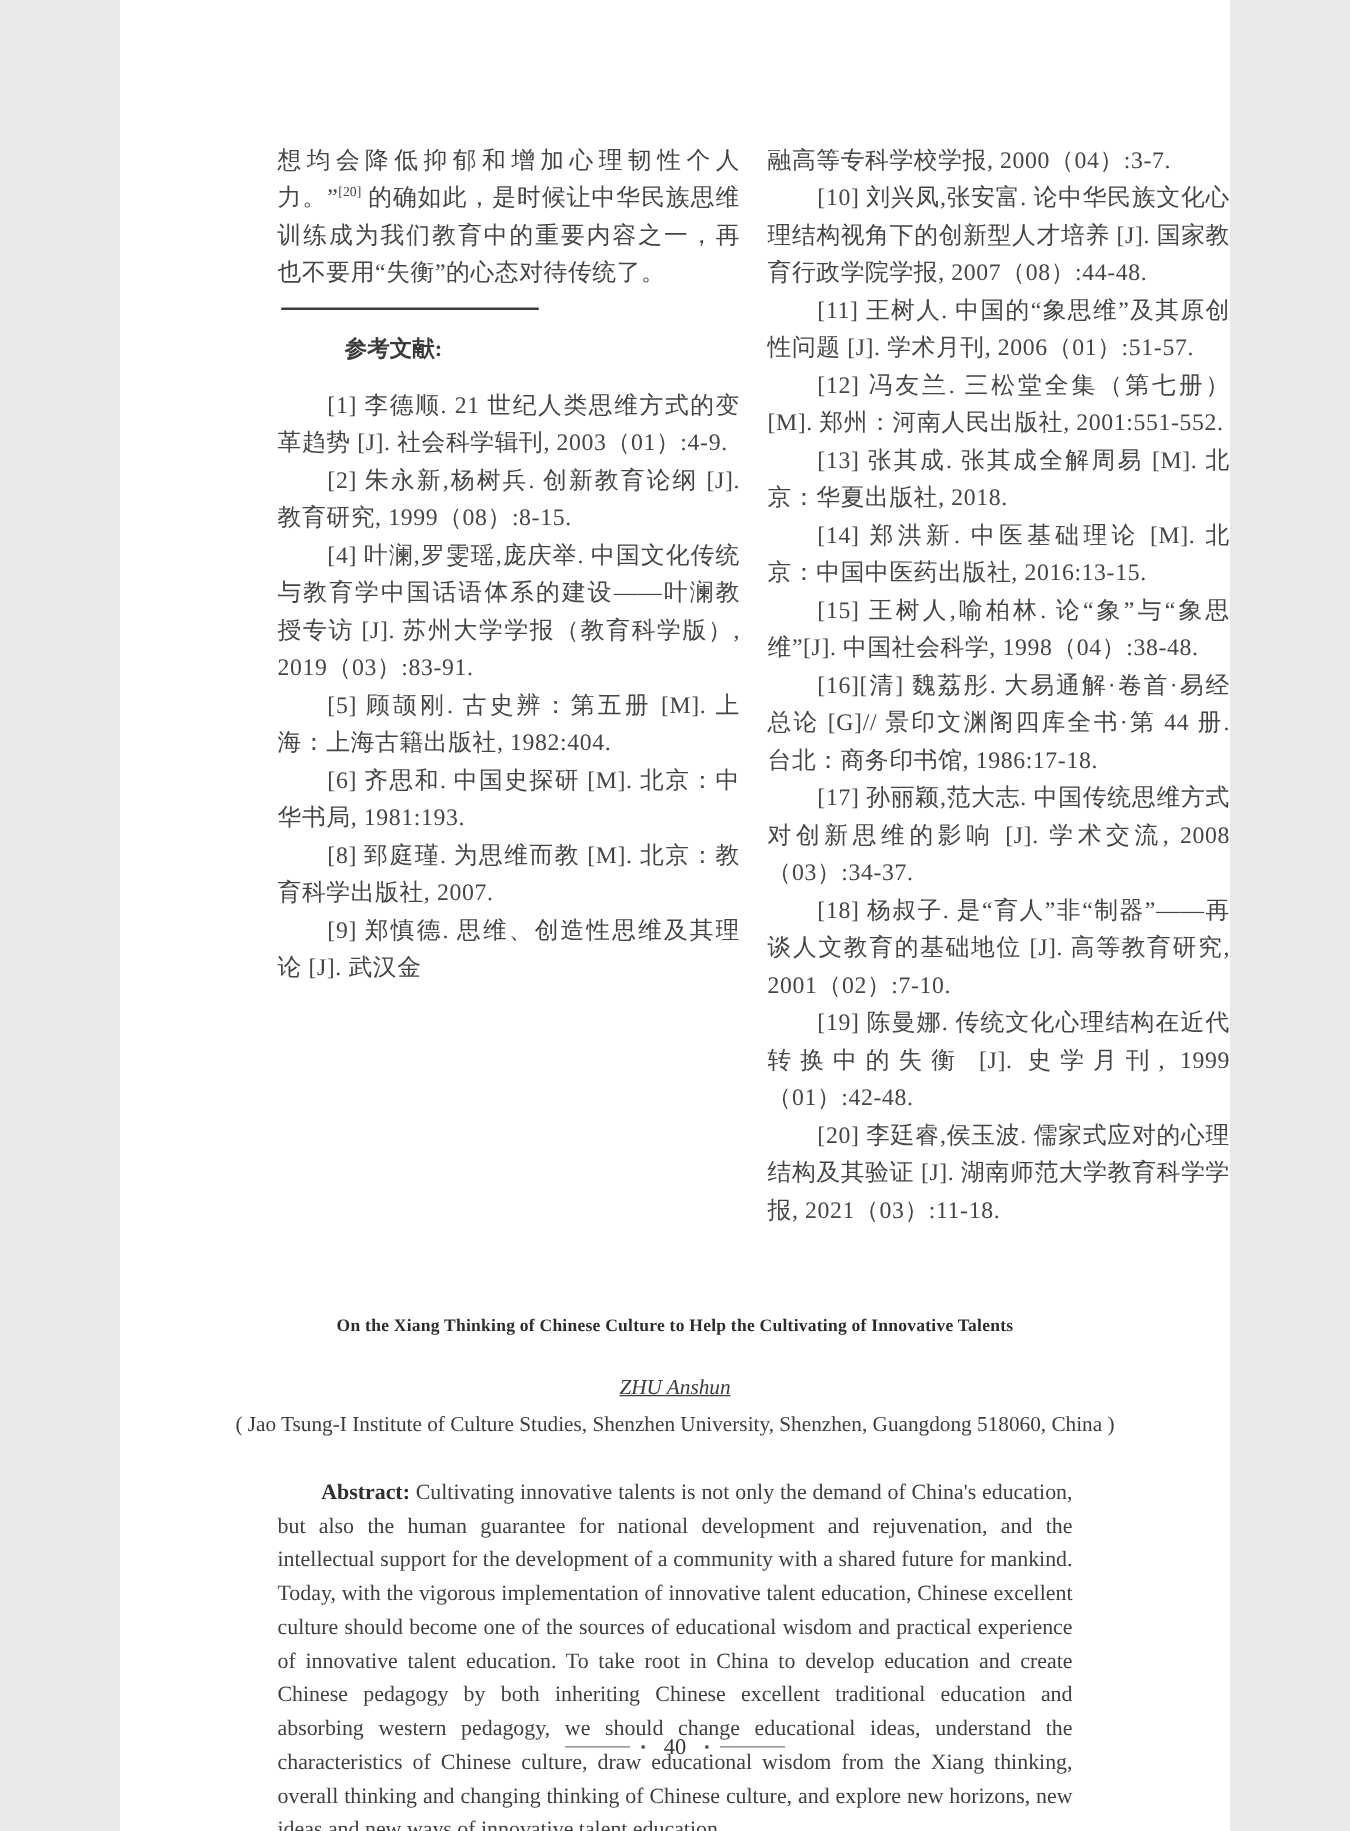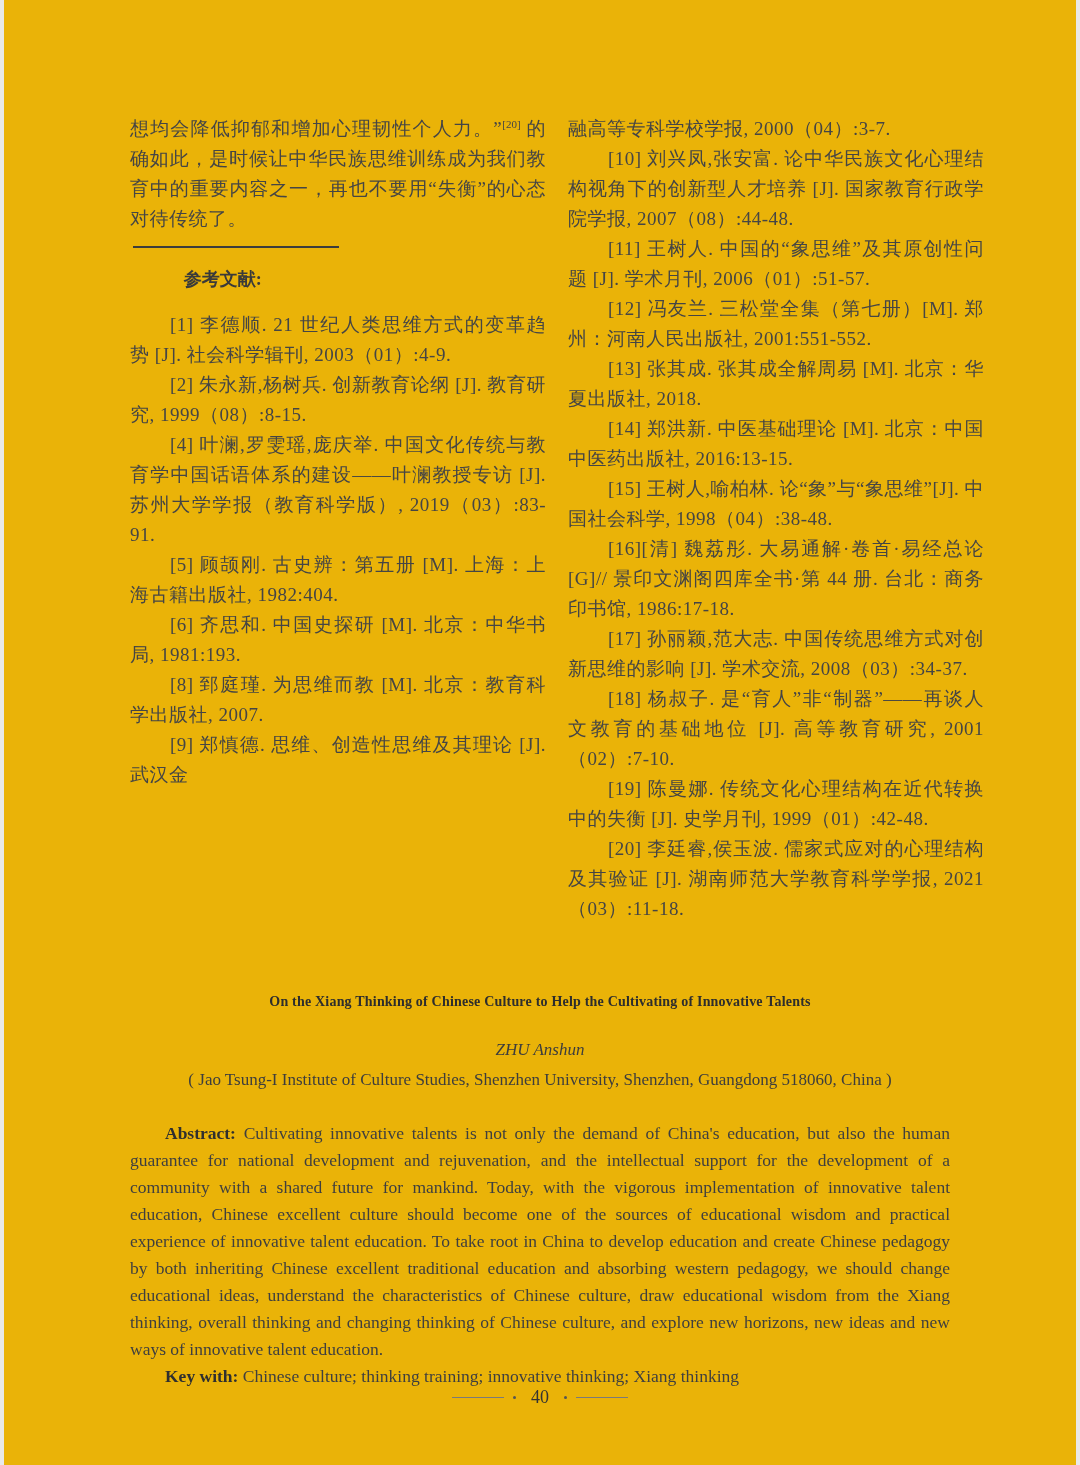--- a/index.html
+++ b/index.html
@@ -1,36 +1,36 @@
 <!DOCTYPE html>
 <html><head>
 <meta charset="utf-8">
 <style>
   html,body{margin:0;padding:0;background:#e9e9e9;}
   .page{
     position:relative;
-    width:1072px;height:1465px;
+    width:888px;height:1465px;
     margin:0 auto;
-    background:#eab308;
+    background:#ffffff;
     font-family:"Liberation Serif","DejaVu Serif",serif;
     color:#454545;
     overflow:hidden;
   }
   .columns{display:flex;gap:22px;padding:114px 0 0 126px;}
   .col{width:416px;}
   .zh{font-size:19px;line-height:30px;margin:0;text-align:justify;letter-spacing:0.5px;}
   .intro{text-indent:0;}
   .intro sup{font-size:11px;line-height:0;letter-spacing:0;}
   .col-rule{border:0;border-top:2px solid #3c3c3c;width:206px;margin:12px 0 13px 3px;}
   .refs-heading{font-weight:700;text-indent:2.1em;font-size:18px;line-height:30px;margin:16px;color:#3a3a3a;}
   .ref{text-indent:2.1em;}
   .ref-cont{text-indent:0;}
   .title{ text-align:center;font-weight:700;font-size:14px;line-height:28px;
     margin:64px 70px 0;color:#2d2d2d;letter-spacing:0.2px;}
-  .author{text-align:center;font-style:italic;font-size:17px;margin:24px 0 0;color:#3d3d3d;}
+  .author{text-align:center;font-style:italic;font-size:17px;margin:24px 0 0;color:#3d3d3d;text-decoration:underline;}
   .affiliation{text-align:center;font-size:17px;margin:10px 0 0;color:#3d3d3d;}
   .abstract{margin:30px 126px 0;font-size:17.5px;line-height:27px;text-align:justify;text-indent:2em;color:#3f3f3f;}
   .keywords{margin:0 126px;font-size:17.5px;line-height:27px;text-indent:2em;color:#3f3f3f;}
   .bold-label{font-weight:700;color:#2f2f2f;}
   .footer{position:absolute;left:0;right:0;bottom:57px;display:flex;align-items:center;justify-content:center;gap:9px;}
   .footer-rule{width:52px;height:1px;background:#7a7a7a;}
   .footer-dot{width:3px;height:3px;border-radius:50%;background:#555;}
   .page-num{font-size:18px;color:#333;padding:0 6px;}
 </style>
 </head>

